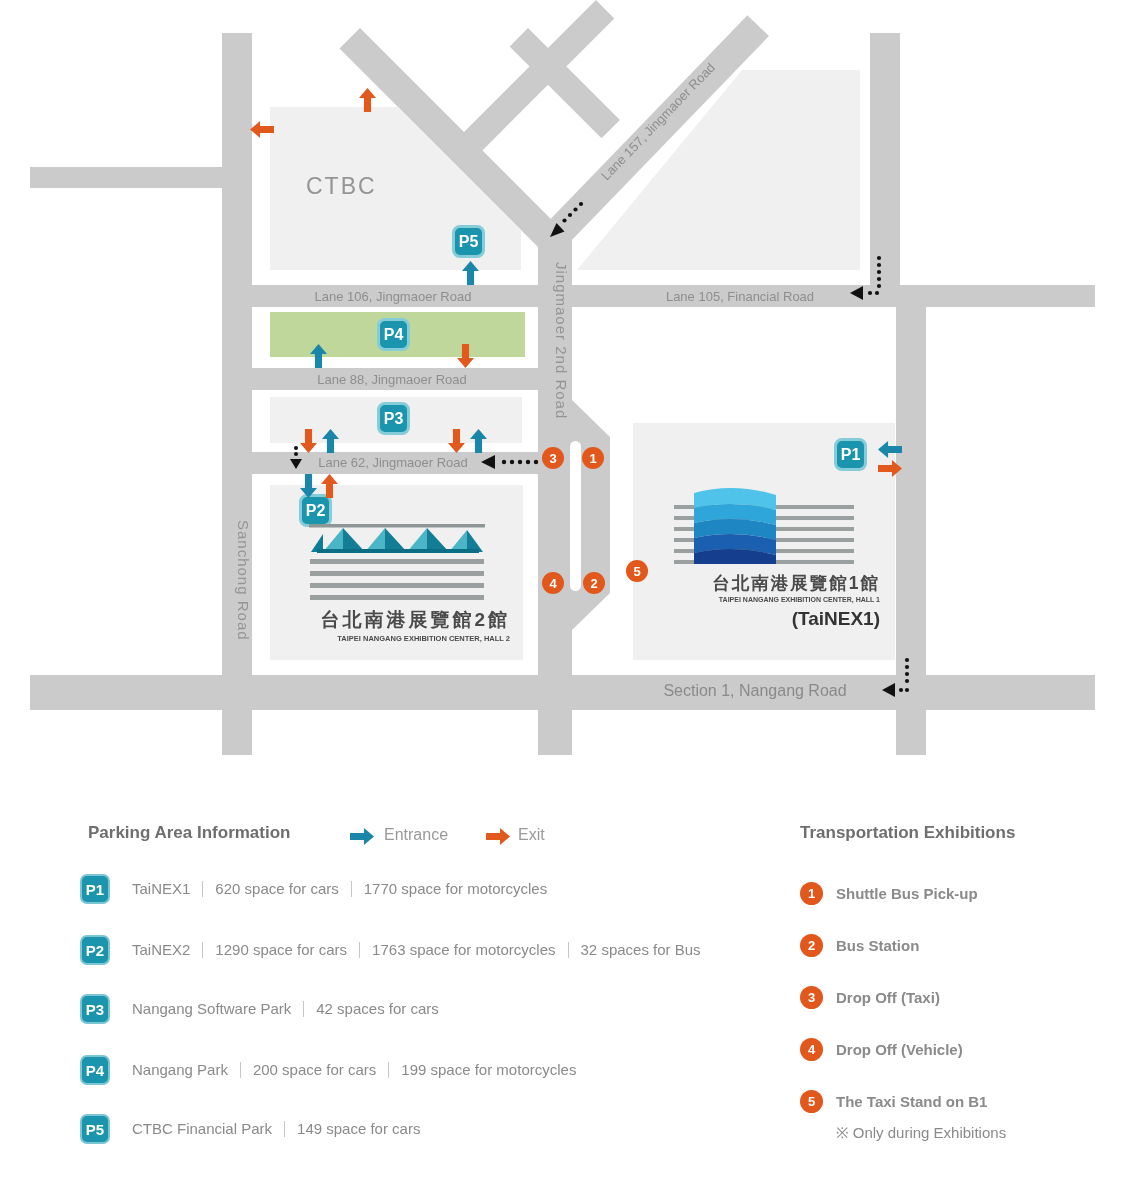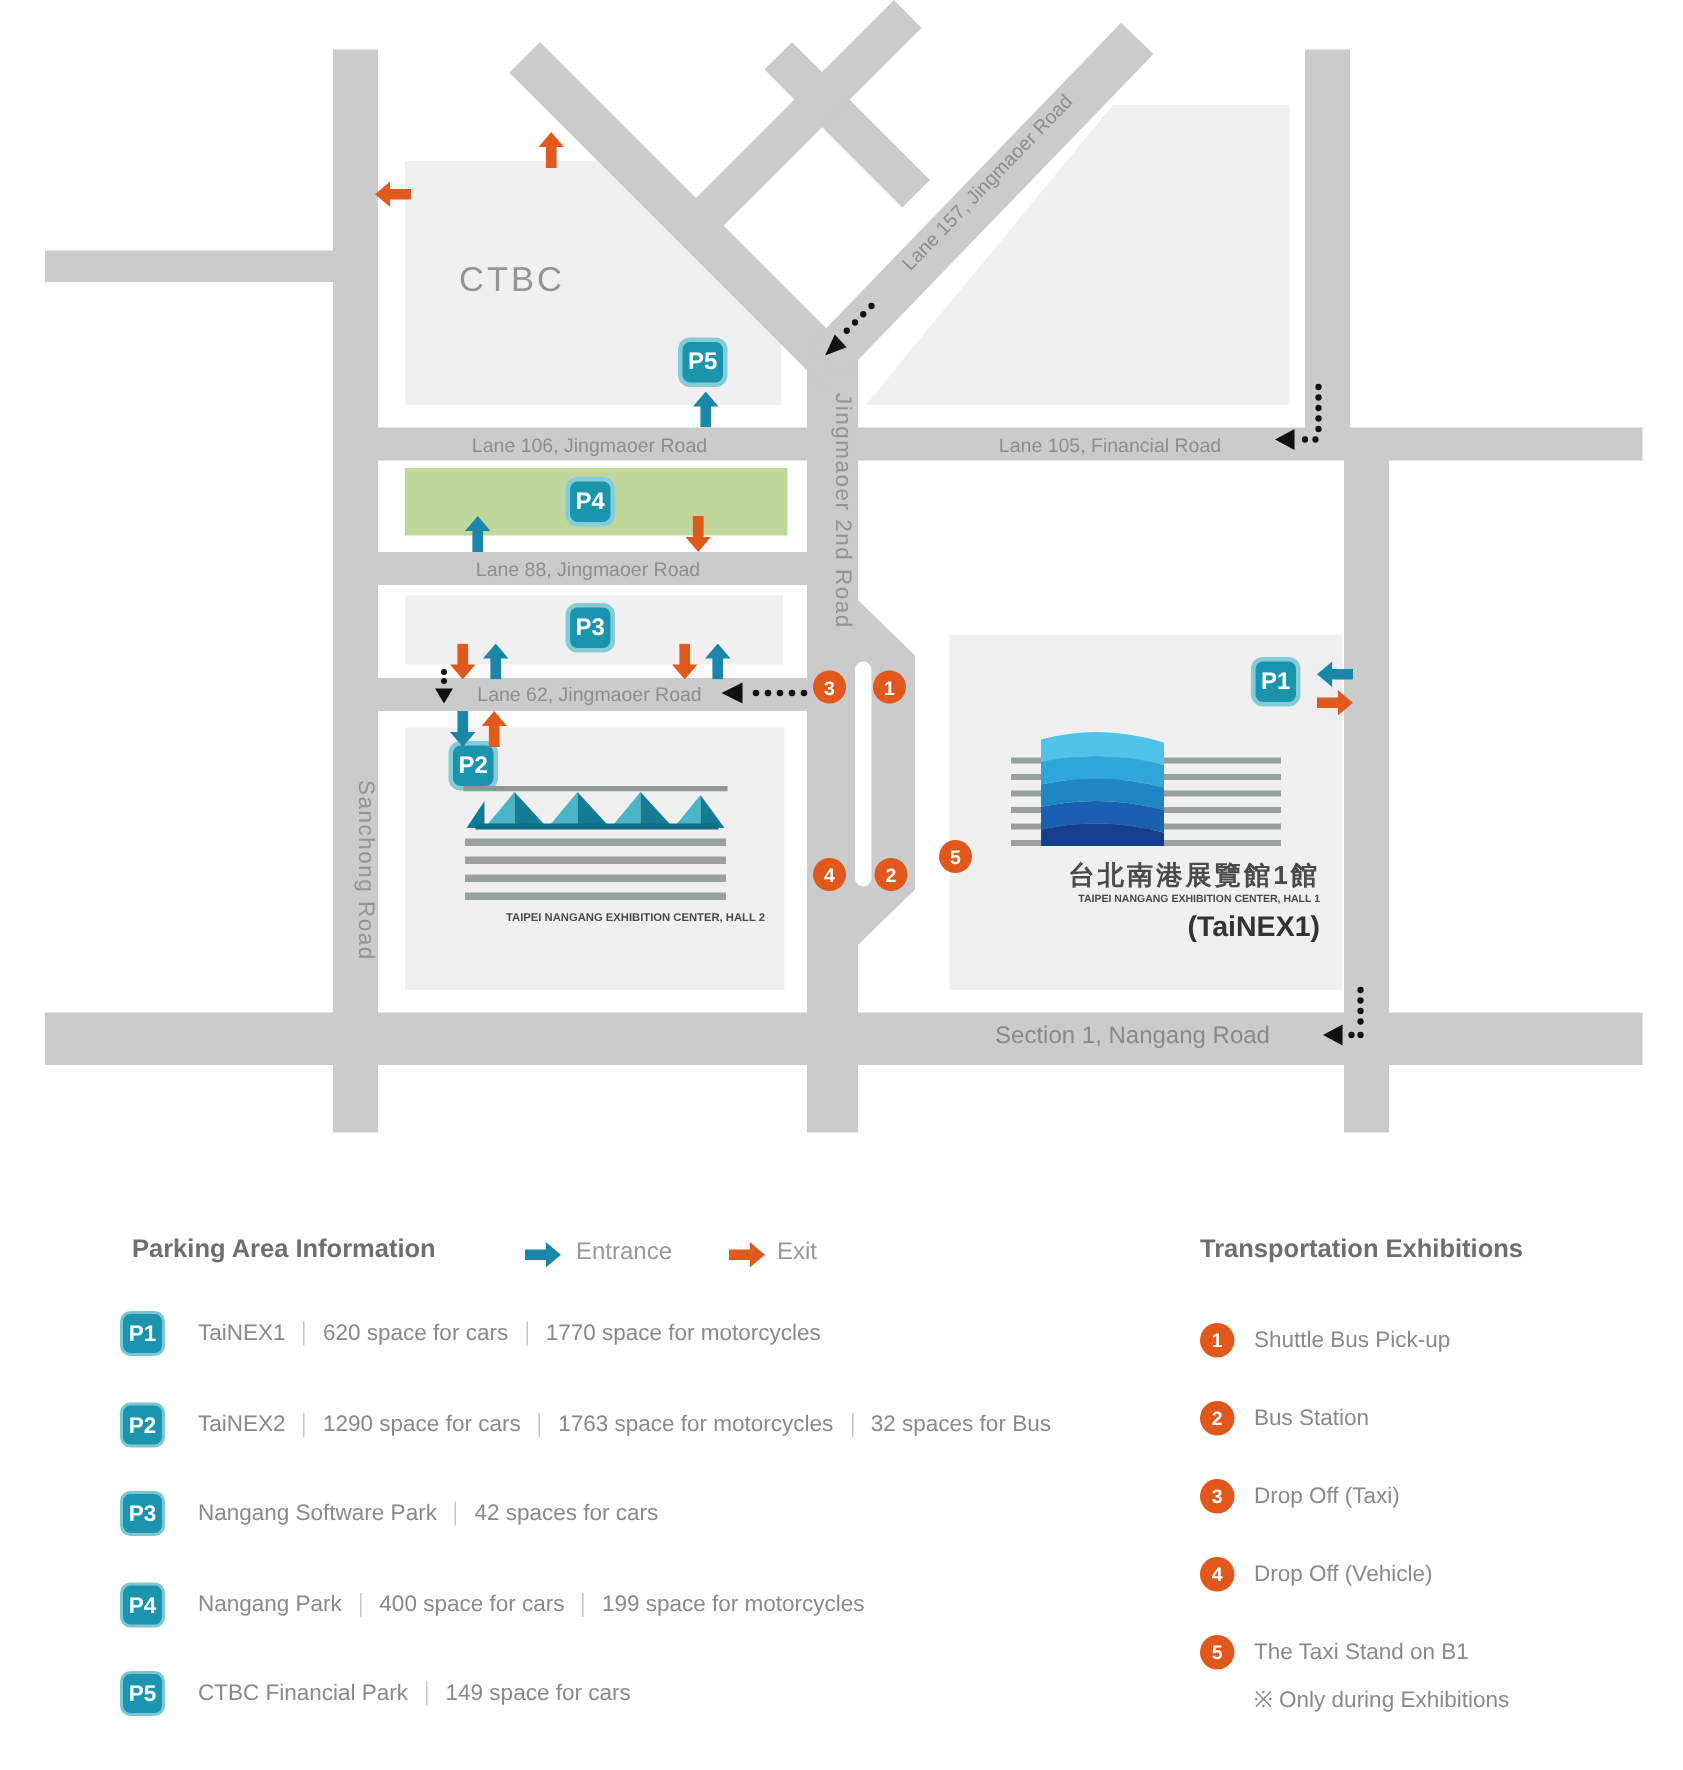--- a/index.html
+++ b/index.html
@@ -43,21 +43,21 @@
   .lg-text{position:absolute;font-size:16px;color:#999999;white-space:nowrap;}
   .prow{position:absolute;display:flex;align-items:center;height:30px;white-space:nowrap;}
   .pbadge{width:26px;height:26px;background:#1b95ad;border:2px solid #7cc6d4;border-radius:7px;
           color:#fff;font-weight:bold;font-size:15px;display:flex;align-items:center;justify-content:center;
           margin-right:22px;flex:0 0 auto;}
   .seg{color:#8a8a8a;font-size:15px;line-height:1.1;}
   .seg + .seg{border-left:1px solid #c6c6c6;margin-left:12px;padding-left:12px;}
   .titem{position:absolute;display:flex;align-items:center;height:23px;white-space:nowrap;}
   .titem .num{width:23px;height:23px;background:#e2571b;border-radius:50%;color:#fff;font-weight:bold;
           font-size:13px;display:flex;align-items:center;justify-content:center;margin-right:13px;flex:0 0 auto;}
-  .tlabel{color:#8a8a8a;font-size:15px;}
+  .tlabel{color:#8a8a8a;font-size:15px;font-weight:bold;}
   .tnote{position:absolute;color:#8a8a8a;font-size:15px;white-space:nowrap;}
 </style>
 </head>
 <body>
 
 <div class="page">
 
   <div>
 
     <div class="road" style="left:222px;top:33px;width:30px;height:722px;"></div>
@@ -176,20 +176,21 @@
         <polygon points="142,28 160,6 160,28" fill="#49b5c6"></polygon>
           <polygon points="160,6 176,28 160,28" fill="#127d95"></polygon>
         <rect x="10" y="25" width="162" height="4" fill="#0b6e85"></rect>
       </svg>
       <div class="bars" style="width:174px;margin-top:4px;">
         <div style="width:174px;"></div>
           <div style="width:174px;"></div>
         <div style="width:174px;"></div>
           <div style="width:174px;"></div>
       </div>
+      <div class="cn" style="font-size:19px;letter-spacing:3px;margin-top:5px;">台北南港展覽館2館</div>
       <div class="en" style="font-size:7.5px;margin-top:1px;">TAIPEI NANGANG EXHIBITION CENTER, HALL 2</div>
     </div>
 
     <div class="bcontent" style="left:648px;top:485px;width:232px;">
       <svg width="180" height="80" style="display:block;margin:0 auto;">
         <rect x="0" y="20" width="180" height="4" fill="#9aa0a0"></rect>
         <rect x="0" y="31" width="180" height="4" fill="#9aa0a0"></rect>
         <rect x="0" y="42" width="180" height="4" fill="#9aa0a0"></rect>
         <rect x="0" y="53" width="180" height="4" fill="#9aa0a0"></rect>
         <rect x="0" y="64" width="180" height="4" fill="#9aa0a0"></rect>
@@ -228,21 +229,21 @@
       <span class="seg">32 spaces for Bus</span>
     </div>
     <div class="prow" style="left:80px;top:994px;">
       <span class="pbadge">P3</span>
       <span class="seg">Nangang Software Park</span>
       <span class="seg">42 spaces for cars</span>
     </div>
     <div class="prow" style="left:80px;top:1055px;">
       <span class="pbadge">P4</span>
       <span class="seg">Nangang Park</span>
-      <span class="seg">400 space for cars</span>
+      <span class="seg">200 space for cars</span>
       <span class="seg">199 space for motorcycles</span>
     </div>
     <div class="prow" style="left:80px;top:1114px;">
       <span class="pbadge">P5</span>
       <span class="seg">CTBC Financial Park</span>
       <span class="seg">149 space for cars</span>
     </div>
 
     <div class="lg-title" style="left:800px;top:823px;">Transportation Exhibitions</div>
 

